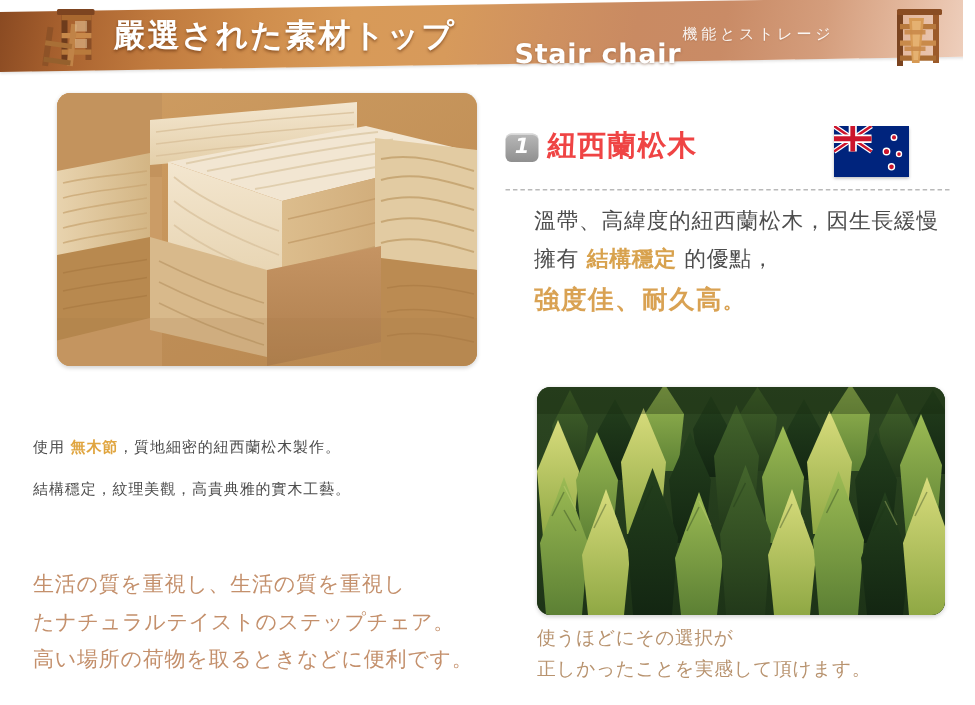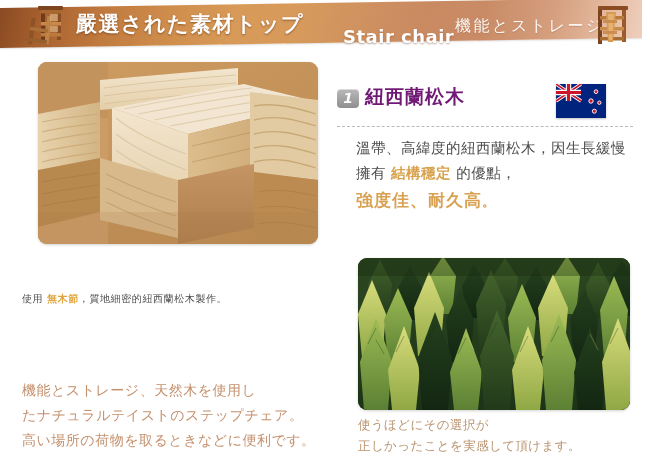--- a/index.html
+++ b/index.html
@@ -35,21 +35,21 @@
   .banner-en{
     position:absolute;left:343px;top:9px;
     font-size:18px;font-weight:bold;color:#ffffff;
     letter-spacing:.5px;font-style:normal;
     text-shadow:0 1px 2px rgba(120,70,40,.45);
     white-space:nowrap;
     margin-top:14px;
   }
   .banner-jp{
     position:absolute;left:455px;top:13px;
-    font-size:16px;color:#ffffff;letter-spacing:2.5px;
+    font-size:10px;color:#ffffff;letter-spacing:2.5px;
     opacity:.92;
     text-shadow:0 1px 1px rgba(140,90,60,.35);
     white-space:nowrap;
   }
 
   
   .ladder{position:absolute;width:44px;height:48px;}
   .ladder.left{left:24px;top:0px;}
   .ladder.right{left:592px;top:0px;}
 
@@ -67,21 +67,21 @@
   .info-head{position:relative;height:34px;}
   .num-badge{
     position:absolute;left:0;top:5px;width:22px;height:19px;border-radius:4px;
     background:linear-gradient(180deg,#b9b9b9,#8f8f8f);
     color:#fff;font-size:14px;font-weight:bold;font-style:italic;
     text-align:center;line-height:19px;
     box-shadow:inset 0 1px 0 rgba(255,255,255,.45);
   }
   .info-title{
     position:absolute;left:28px;top:0px;
-    font-size:19px;font-weight:bold;color:#701a75;letter-spacing:1px;
+    font-size:19px;font-weight:bold;color:#ef4444;letter-spacing:1px;
     white-space:nowrap;
     font-family:Liberation Mono, monospace;
   }
   .nz-flag{
     position:absolute;left:219px;top:0px;width:50px;height:34px;
     box-shadow:0 1px 2px rgba(0,0,0,.25);
   }
   .divider{
     position:absolute;left:0;top:42px;width:296px;height:0;
     border-top:1px dashed #b9b9b9;
@@ -319,24 +319,25 @@
 
     <div class="info-body">
       <div class="line">溫帶、高緯度的紐西蘭松木，因生長緩慢</div>
       <div class="line"><span>擁有</span>&nbsp;<span class="hl-gold">結構穩定</span>&nbsp;<span>的優點，</span></div>
       <div class="line-strong"><span>強度佳、耐久高</span><span class="dot">。</span></div>
     </div>
   </div>
 
   <div class="lower-left">
     <div class="ll-line"><span>使用</span>&nbsp;<span class="hl">無木節</span><span>，質地細密的紐西蘭松木製作。</span></div>
+    <div class="ll-line">結構穩定，紋理美觀，高貴典雅的實木工藝。</div>
   </div>
 
   <div class="jp-block">
-    <div class="jp-line">機能とストレージ、天然木を使用し</div>
+    <div class="jp-line">生活の質を重視し、生活の質を重視し</div>
     <div class="jp-line">たナチュラルテイストのステップチェア。</div>
     <div class="jp-line">高い場所の荷物を取るときなどに便利です。</div>
   </div>
 
   <div class="forest-photo">
     <svg viewBox="0 0 272 152" preserveAspectRatio="none">
       <defs>
         <linearGradient id="bgF" x1="0" y1="0" x2="0" y2="1">
           <stop offset="0" stop-color="#2d4722"></stop>
             <stop offset="1" stop-color="#1d3317"></stop>

